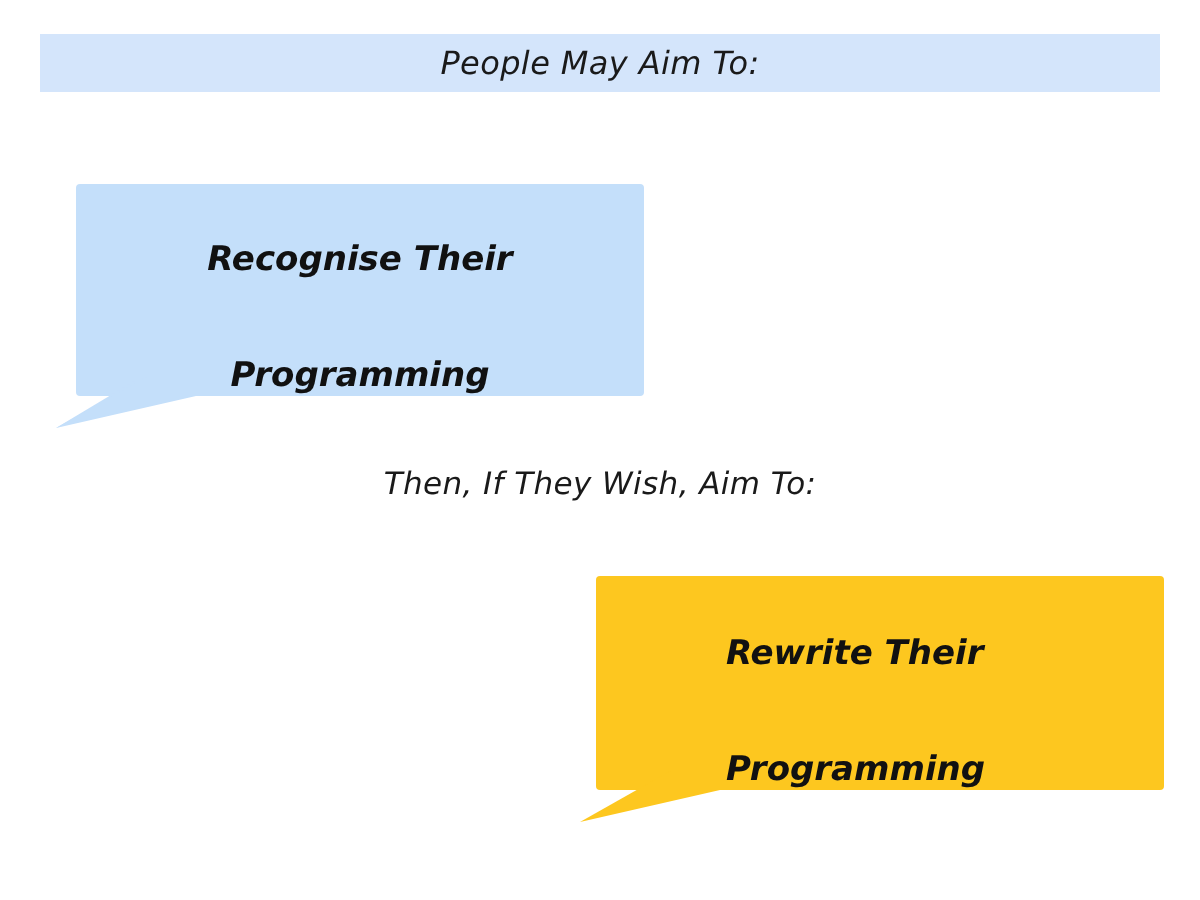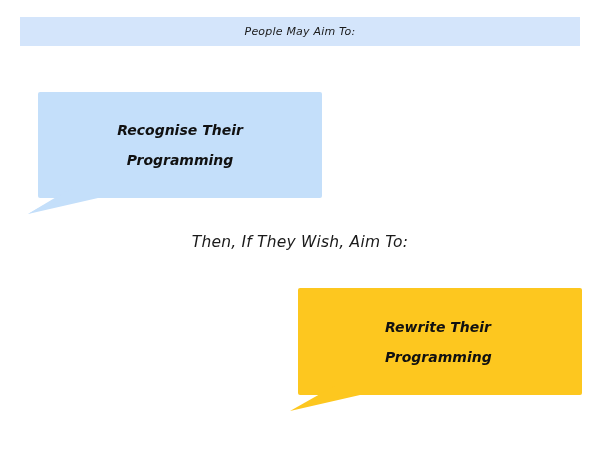--- a/index.html
+++ b/index.html
@@ -29,21 +29,21 @@
     height: 29px;
     background: #d4e5fb;
     display: flex;
     align-items: center;
     justify-content: center;
   }
   .header-banner .banner-text {
     font-family: "DejaVu Sans", sans-serif;
     font-style: italic;
     font-weight: 400;
-    font-size: 11px;
+    font-size: 16px;
     color: #1a1a1a;
     letter-spacing: 0.2px;
     white-space: nowrap;
   }
 
   
   .bubble {
     position: absolute;
     box-sizing: border-box;
     display: flex;
@@ -67,24 +67,25 @@
   .bubble .bubble-lines {
     position: relative;
     z-index: 1;
     width: 100%;
     box-sizing: border-box;
   }
   .bubble .bubble-line {
     font-family: "DejaVu Sans", sans-serif;
     font-style: italic;
     font-weight: bold;
-    font-size: 14px;
+    font-size: 17px;
     color: #111111;
     line-height: 30px;
     white-space: nowrap;
+    margin-top: 28px;
   }
 
   
   .bubble-blue {
     left: 38px;
     top: 92px;
     width: 284px;
     height: 106px;
   }
   .bubble-blue .bubble-body {
@@ -112,21 +113,21 @@
     background: #fdc71f;
   }
   .bubble-yellow .bubble-tail {
     left: -8px;
     top: 97px;
     width: 70px;
     height: 26px;
   }
   .bubble-yellow .bubble-lines {
     text-align: left;
-    padding-left: 87px;
+    padding-left: 65px;
   }
 
   
   .middle-caption {
     position: absolute;
     left: 0;
     top: 232px;
     width: 600px;
     text-align: center;
   }

